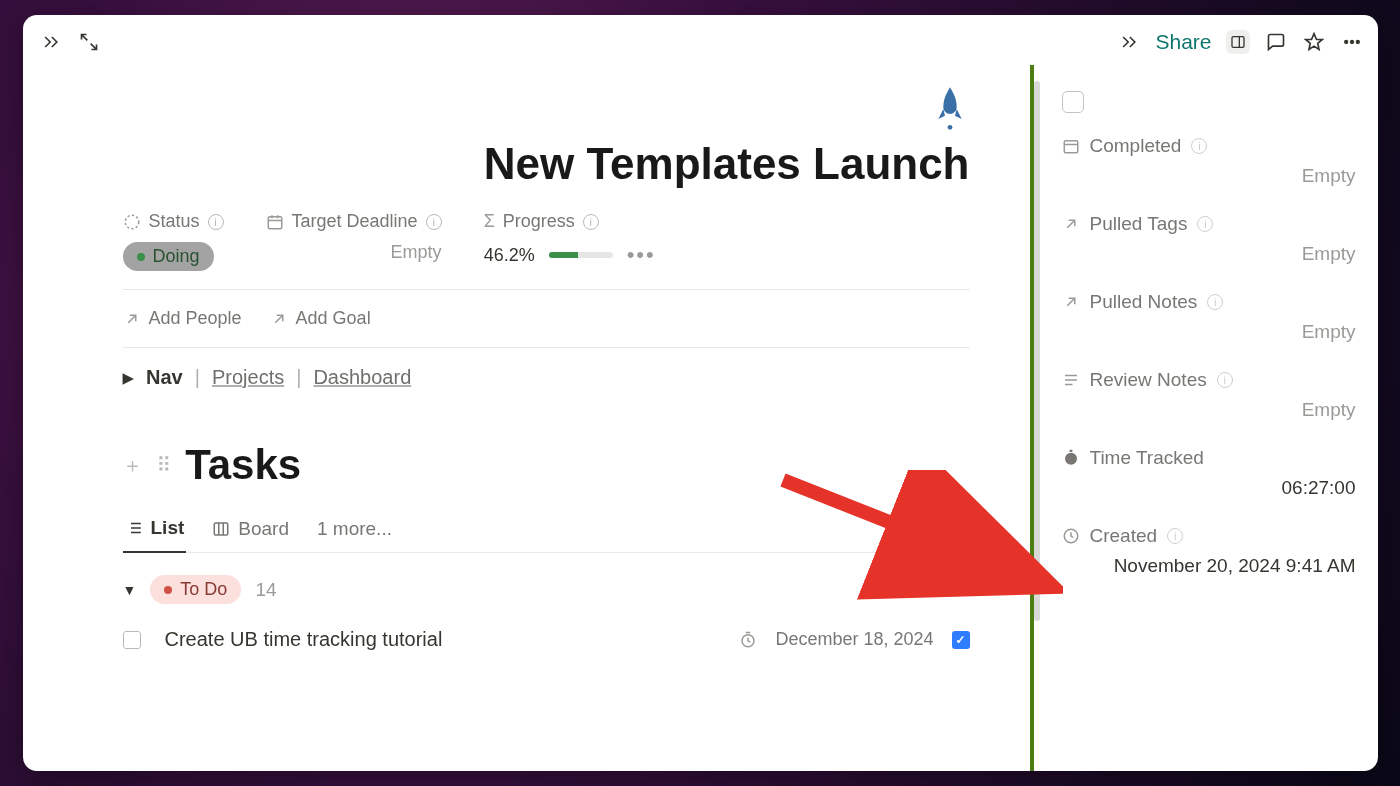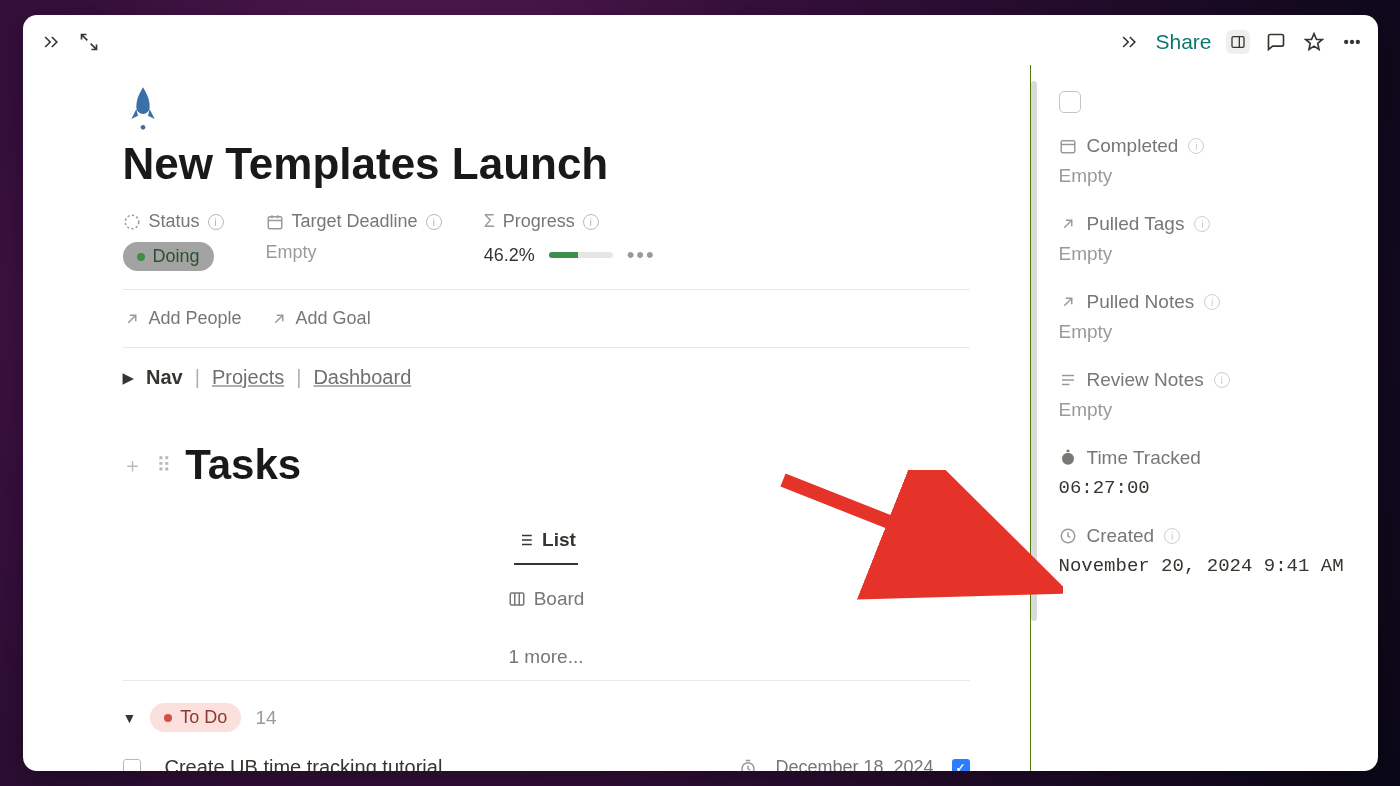--- a/index.html
+++ b/index.html
@@ -17,21 +17,21 @@
   
   .topbar {
     display: flex; align-items: center; justify-content: space-between;
     padding: 10px 14px 6px 16px; height: 50px;
   }
   .tb-left, .tb-right { display: flex; align-items: center; gap: 14px; }
   .tb-icon { width: 24px; height: 24px; display:flex; align-items:center; justify-content:center; color:#37352f; cursor:pointer; }
   .tb-icon svg { width: 20px; height: 20px; stroke: currentColor; fill:none; stroke-width:2; }
   .share-btn { font-size: 21px; color:#0f766e; cursor:pointer;text-align:right; }
   .tb-toggle { background:#efefee; border-radius:6px; padding:4px; }
-  .content { display:flex; height: calc(100% - 50px); }
+  .content { display:flex; height: calc(100% - 50px); text-align: right; }
   
   .main { flex: 1 1 auto; padding: 20px 60px 0 100px; overflow:hidden; }
   .page-title { font-size: 44px; font-weight: 700; color:#191919; margin-bottom: 22px; }
   .props-row { display:flex; align-items:flex-start; gap: 42px; margin-bottom: 10px; }
   .prop { display:flex; flex-direction:column; gap:10px; }
   .prop-h { display:flex; align-items:center; gap:8px; color:#787774; font-size:18px; }
   .prop-h .info { width:16px;height:16px;border:1.5px solid #b9b9b7;border-radius:50%; display:flex;align-items:center;justify-content:center;font-size:11px;color:#b9b9b7;}
   .pill { display:inline-flex; align-items:center; gap:8px; background:#a3a3a3; color:#2a5232; border-radius:16px; padding:4px 14px; font-size:18px; width:fit-content;}
   .pill .dot{width:8px;height:8px;border-radius:50%;background:#3a8f4a;}
   .pill-red { background:#fbe0dd; color:#8a3a34;}
@@ -44,41 +44,41 @@
   .divider{height:1px;background:#e9e9e7;margin:18px 0;}
   .link-row{display:flex;gap:28px;color:#787774;font-size:18px;margin-bottom:6px;}
   .link-row .lnk{display:flex;align-items:center;gap:8px;cursor:pointer;}
   .nav-row{display:flex;align-items:center;gap:12px;font-size:20px;color:#37352f;margin-top:4px;}
   .nav-row .tri{font-size:15px;}
   .nav-row .u{ text-decoration: underline; text-decoration-color:#b0b0ae; color:#6f6f6c; cursor:pointer;}
   .nav-row .sep{color:#b0b0ae;}
   .tasks-head{display:flex;align-items:center;gap:14px;margin-top:52px;}
   .tasks-head .ctrl{color:#b9b9b7;cursor:pointer;font-size:20px;}
   .tasks-head h2{font-size:42px;font-weight:700;color:#191919;}
-  .tabs{display:flex;gap:24px;align-items:center;font-size:19px;color:#787774;margin-top:40px;border-bottom:1px solid #e9e9e7;flex-direction:column;}
+  .tabs{display:flex;gap:24px;align-items:center;font-size:19px;color:#787774;margin-top:28px;border-bottom:1px solid #e9e9e7;}
   .tab{display:flex;align-items:center;gap:8px;padding:0 2px 12px 2px;cursor:pointer;}
   .tab.active{color:#37352f;font-weight:600;border-bottom:2.5px solid #37352f;margin-bottom:-1px;}
   .tab .ti{width:18px;height:18px;}
   .group-row{display:flex;align-items:center;gap:14px;margin-top:22px;font-size:19px;}
   .group-row .tri{transform:rotate(0deg);font-size:14px;color:#37352f;}
   .count{color:#9b9a97;}
   .task-item{display:flex;align-items:center;gap:24px;margin-top:24px;font-size:20px;color:#37352f;}
   .cb{width:18px;height:18px;border:1.6px solid #b9b9b7;border-radius:3px;}
   .task-meta{margin-left:auto;display:flex;align-items:center;gap:18px;color:#787774;font-size:18px;}
   .chk{width:18px;height:18px;background:#2e7dff;border-radius:3px;display:flex;align-items:center;justify-content:center;color:#fff;font-size:12px;font-weight:700;}
   
-  .side{width:348px;border-left:1px solid #4d7c0f;padding:26px 22px 0 28px;position:relative;overflow:hidden;}
+  .side{width:348px;border-left:4px solid #4d7c0f;padding:26px 22px 0 28px;position:relative;overflow:hidden;}
   .side-scroll{position:absolute;left:0;top:16px;width:6px;height:540px;background:#d9d9d7;border-radius:3px;}
   .sp-check{width:22px;height:22px;border:1.6px solid #c4c4c2;border-radius:5px;margin-bottom:22px;}
   .sp-row{margin-bottom:26px;}
   .sp-h{display:flex;align-items:center;gap:10px;color:#787774;font-size:19px;margin-bottom:8px;}
   .sp-h .sp-ico{width:18px;height:18px;display:flex;align-items:center;justify-content:center;}
   .sp-h .info{width:16px;height:16px;border:1.5px solid #cfcfcd;border-radius:50%;display:flex;align-items:center;justify-content:center;font-size:11px;color:#cfcfcd;}
   .sp-v{color:#9b9a97;font-size:19px;}
-  .sp-v.strong{color:#37352f;font-family:Liberation Mono, monospace;}
+  .sp-v.strong{color:#37352f;}
   
   .arrow{position:absolute;left:750px;top:455px;pointer-events:none;}
   
   .ico-s{width:18px;height:18px;stroke:#9b9a97;fill:none;stroke-width:2;}
 </style>
 </head>
 <body>
 
 <div class="window">
 

